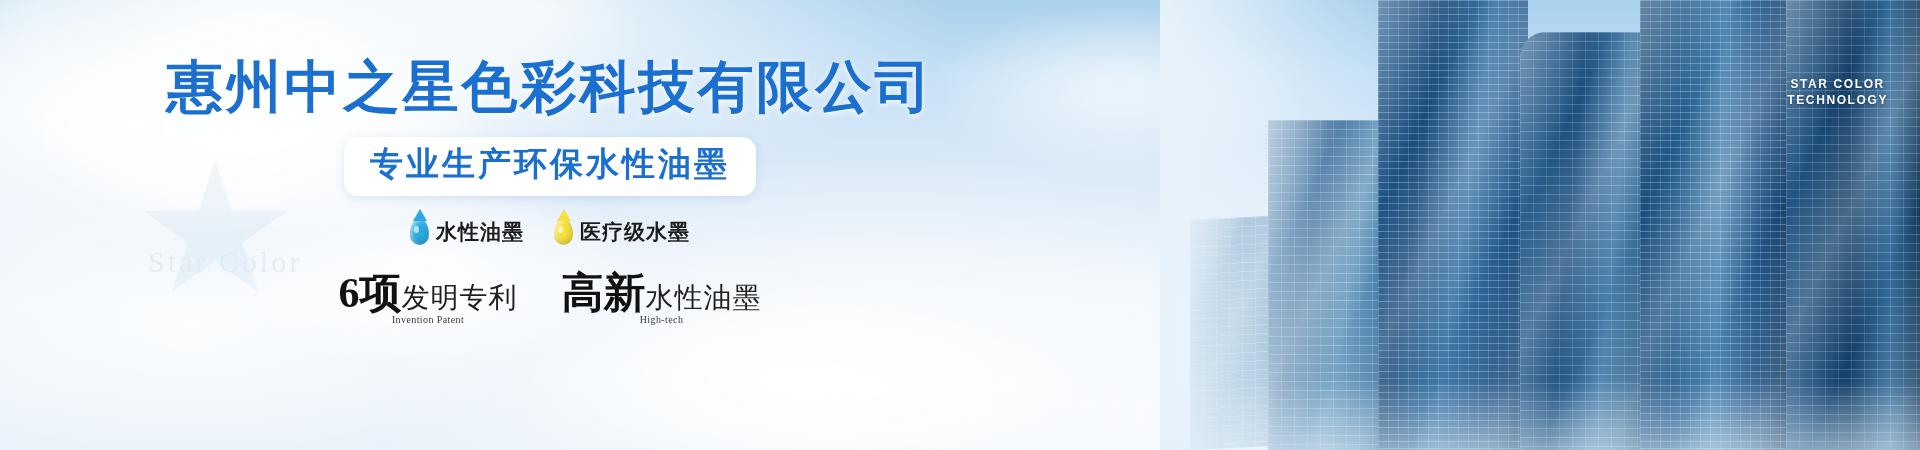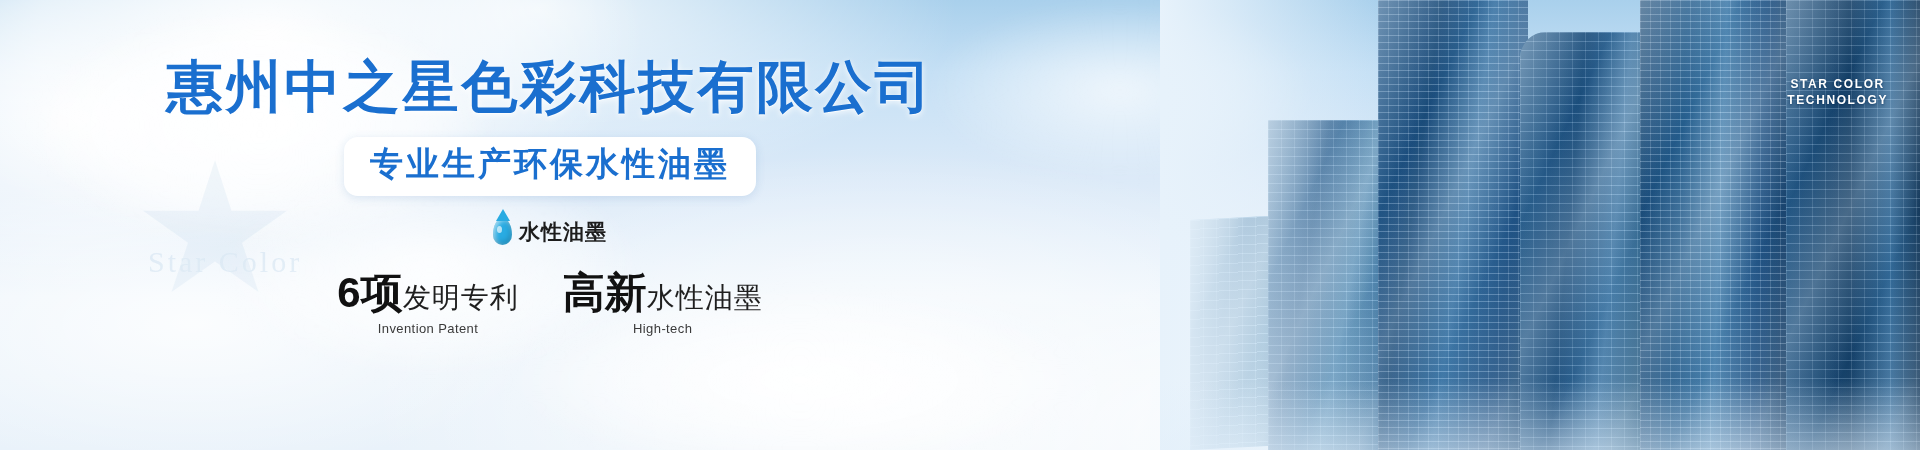--- a/index.html
+++ b/index.html
@@ -183,33 +183,32 @@
     content:""; position:absolute; left:4px; top:8px;
     width:5px; height:7px; border-radius:50%;
     background:rgba(255,255,255,.65);
   }
   .feature-label {
     font-size:21px; font-weight:bold; color:#1c1c1c; letter-spacing:1px; white-space:nowrap;
   }
 
   .credentials {
     margin-top:26px;
-    display:flex; align-items:flex-start; gap:44px;
+    display:flex; align-items:flex-start; gap:44px;font-family:Liberation Serif, serif;
   }
   .cred { text-align:center; }
   .cred-main { white-space:nowrap; line-height:1; }
   .cred-em {
     font-size:42px; font-weight:bold; color:#111111; letter-spacing:0px;
   }
   .cred-rest {
     font-size:28px; font-weight:normal; color:#1f1f1f; letter-spacing:1px;
   }
   .cred-sub {
-    margin-top:7px;
-    font-size:13px; color:#3a3a3a; letter-spacing:.4px; white-space:nowrap;
+    font-size:10px; color:#3a3a3a; letter-spacing:.4px; white-space:nowrap;
   }
 </style>
 </head>
 <body>
 
 <div class="banner">
 
   <div class="sky"></div>
   <div class="cloud-a"></div>
   <div class="cloud-b"></div>
@@ -260,20 +259,24 @@
     <div class="headline">惠州中之星色彩科技有限公司</div>
 
     <div class="subtitle-pill">
       <span>专业生产环保水性油墨</span>
     </div>
 
     <div class="features">
       <div class="feature">
         <span class="drop" style="color: rgb(41, 171, 226); background: rgb(41, 171, 226);"></span>
         <span class="feature-label">水性油墨</span>
+      </div>
+      <div class="feature">
+        <span class="drop" style="color: rgb(245, 224, 60); background: rgb(245, 224, 60);"></span>
+        <span class="feature-label">医疗级水墨</span>
       </div>
     </div>
 
     <div class="credentials">
       <div class="cred">
         <div class="cred-main">
           <span class="cred-em">6项</span><span class="cred-rest">发明专利</span>
         </div>
         <div class="cred-sub">Invention Patent</div>
       </div>

